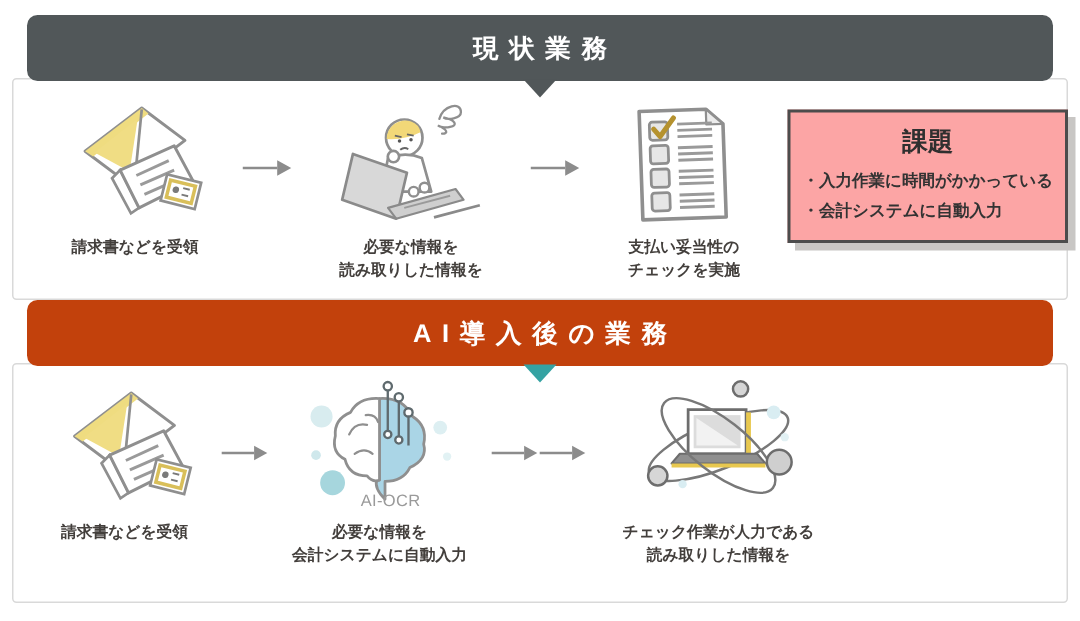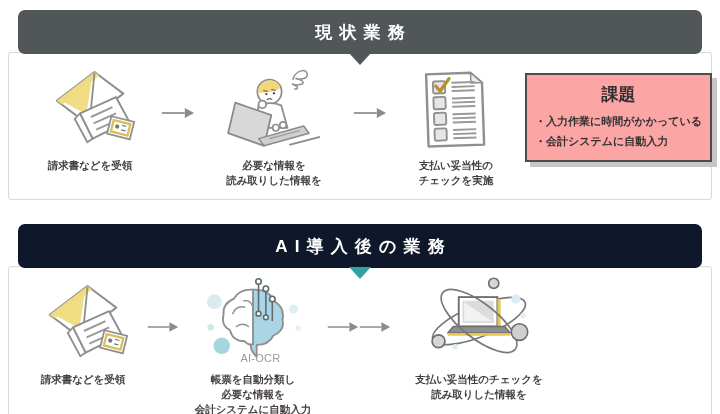--- a/index.html
+++ b/index.html
@@ -10,21 +10,21 @@
   }
   .canvas{position:relative;width:720px;height:414px;}
 
   
   .hdr{
     position:relative;z-index:2;height:44px;margin:0 18px;
     border-radius:7px;display:flex;align-items:center;justify-content:center;
     color:#fff;font-size:17px;font-weight:bold;letter-spacing:0.42em;text-indent:0.42em;
   }
   .hdr.current{background:#515759;margin-top:10px;}
-  .hdr.ai{background:#0f172a;margin-top:24px;}
+  .hdr.ai{background:#c2410c;margin-top:0;}
   .pointer{
     position:absolute;bottom:-11px;left:50%;margin-left:-11px;width:0;height:0;
     border-left:11px solid transparent;border-right:11px solid transparent;
   }
   .pointer.current{border-top:12px solid #515759;}
   .pointer.ai{border-top:12px solid #35a2a2;}
 
   
   .panel{
     position:relative;z-index:1;margin:-2px 8px 0;background:#fff;
@@ -295,21 +295,20 @@
         </div>
 
         <div class="step as1">
           <div class="illo">
             <svg width="106" height="92" viewBox="0 0 110 100">
                 <use href="#s-brain"></use>
               </svg>
             <span class="ocr-label">AI-OCR</span>
           </div>
           <div class="caption">
-            <span>帳票を自動分類し</span>
             <span>必要な情報を</span>
             <span>会計システムに自動入力</span>
           </div>
         </div>
 
         <div class="arrow">
           <svg width="32" height="12" viewBox="0 0 40 14">
               <use href="#s-arrow"></use>
             </svg>
         </div>
@@ -321,21 +320,21 @@
             </svg>
         </div>
 
         <div class="step as3">
           <div class="illo">
             <svg width="118" height="92" viewBox="0 0 120 100">
                 <use href="#s-atom"></use>
               </svg>
           </div>
           <div class="caption">
-            <span>支払い妥当性のチェックを</span>
+            <span>チェック作業が人力である</span>
             <span>読み取りした情報を</span>
           </div>
         </div>
 
       </div>
     </div>
   </section>
 
 </div>
 

